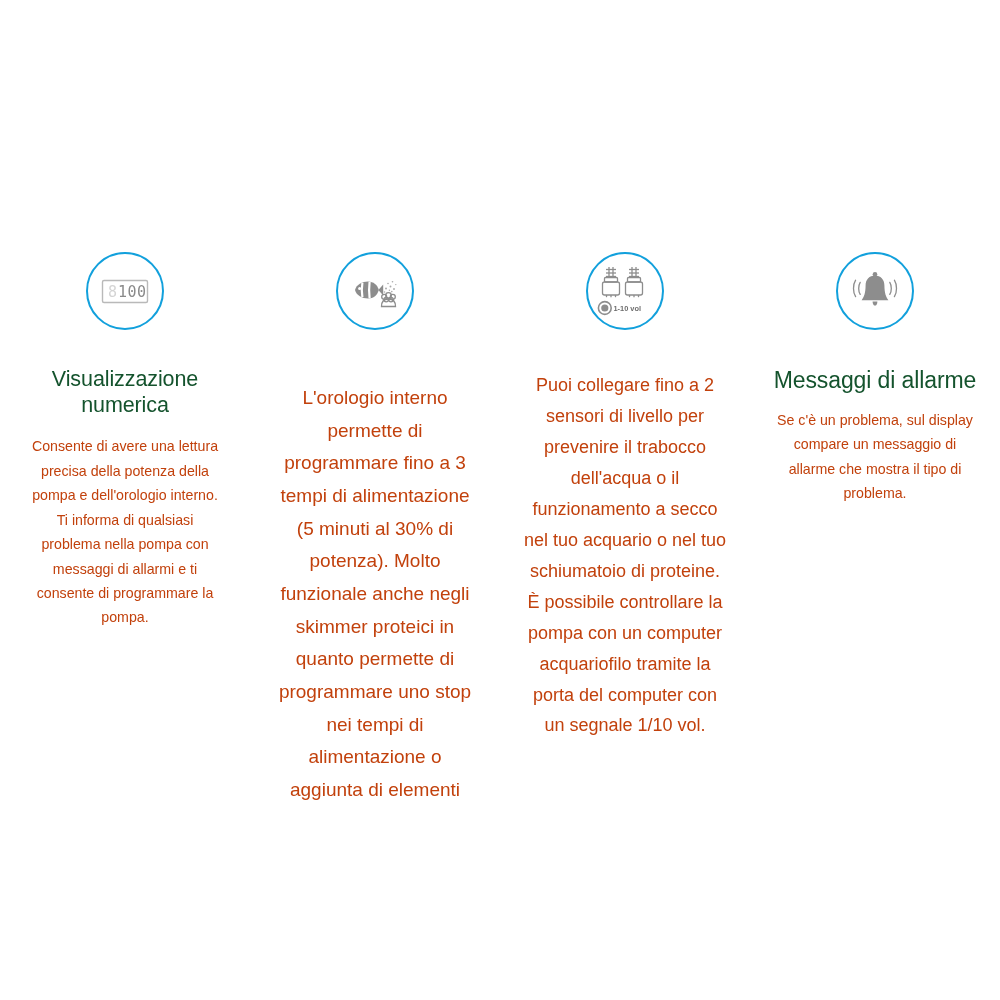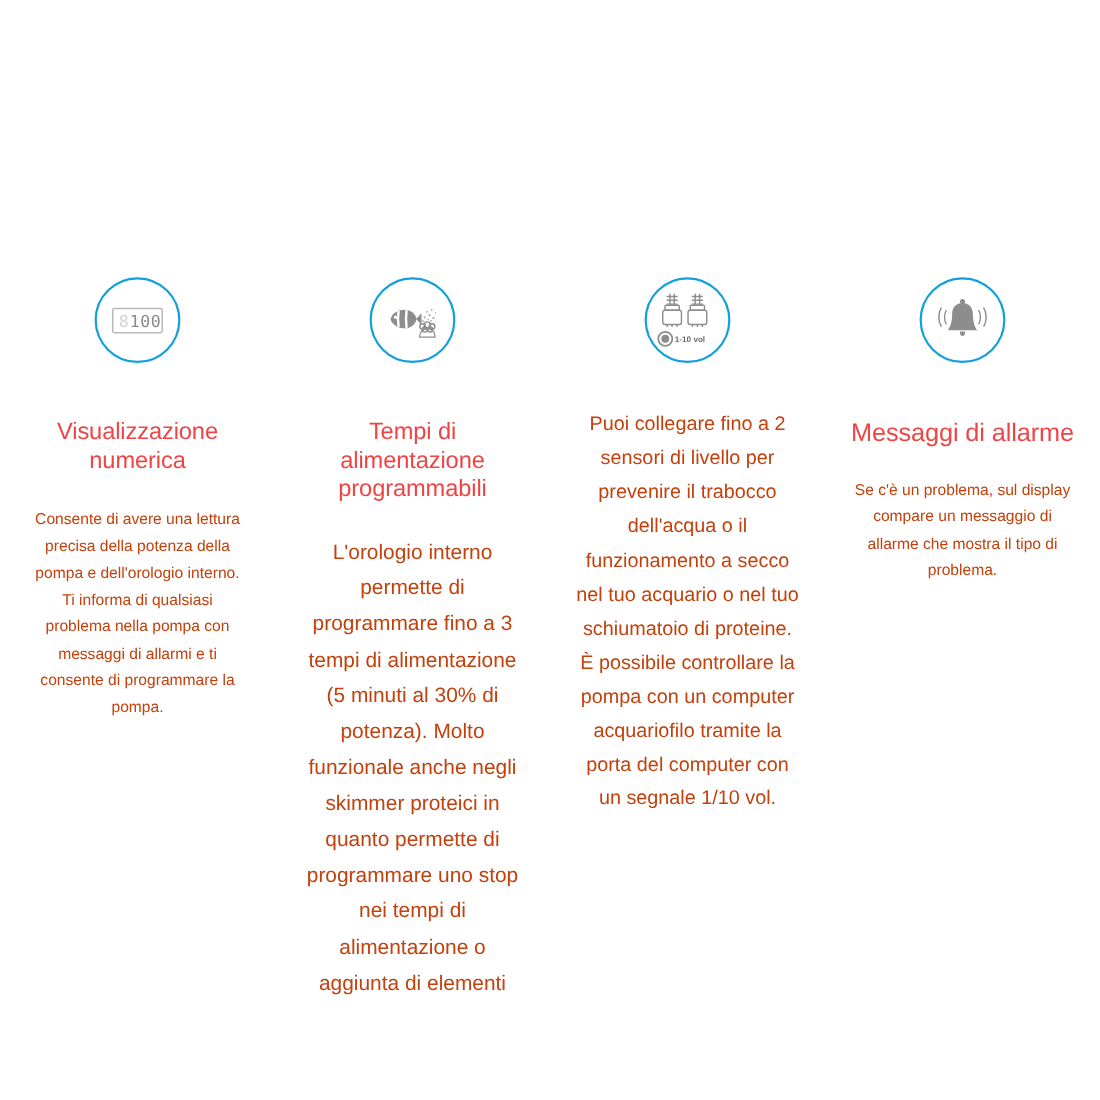--- a/index.html
+++ b/index.html
@@ -53,23 +53,23 @@
     display: flex;
     align-items: center;
     justify-content: center;
     background: #ffffff;
     flex: 0 0 auto;
   }
   .icon-circle svg { display: block; }
 
   
   .feature-title {
-    margin: 13px;
+    margin: 0;
     font-weight: 400;
-    color: #ef4444;
+    color: #14532d;
     line-height: 1.22;
     letter-spacing: -0.1px;
   }
   .feature-body {
     margin: 0;
     color: #c2410c;
     line-height: 1.72;
     font-weight: 400;
   }
 
@@ -156,21 +156,20 @@
           <circle class="light-fill" cx="43.5" cy="17.5" r="0.95"></circle>
           <circle class="light-fill" cx="47" cy="20" r="0.95"></circle>
           <circle class="light-fill" cx="41" cy="14.5" r="0.8"></circle>
           <circle class="light-fill" cx="45.5" cy="12.8" r="0.8"></circle>
           <circle class="light-fill" cx="37.5" cy="23" r="0.8"></circle>
           <circle class="light-fill" cx="44.8" cy="22.6" r="0.8"></circle>
           <circle class="light-fill" cx="48.8" cy="15.6" r="0.7"></circle>
           <circle class="light-fill" cx="42.4" cy="21.2" r="0.7"></circle>
         </svg>
       </div>
-      <h3 class="feature-title">Tempi di alimentazione programmabili</h3>
       <p class="feature-body">L'orologio interno permette di programmare fino a 3 tempi di alimentazione (5 minuti al 30% di potenza).
 Molto funzionale anche negli skimmer proteici in quanto permette di programmare uno stop nei tempi di alimentazione o aggiunta di elementi</p>
     </div>
 
     <div class="feature feature-3">
       <div class="icon-circle">
         <svg width="58" height="52" viewBox="0 0 58 52" aria-hidden="true">
 
           <g>
             <line class="gray-stroke" x1="13" y1="2" x2="13" y2="12"></line>

